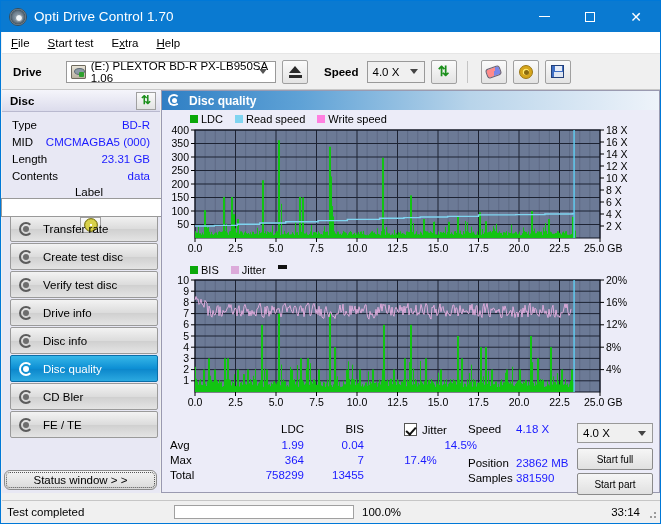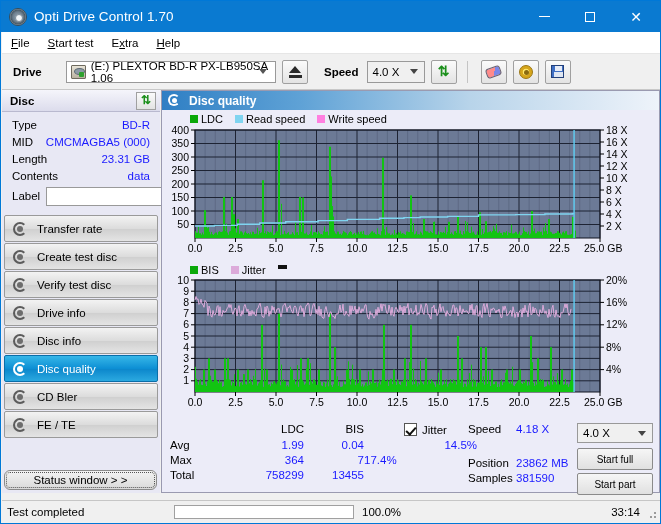--- a/index.html
+++ b/index.html
@@ -147,36 +147,36 @@
   #disc-refresh {
     width: 20px; height: 18px; background: linear-gradient(#fbfbfb,#e3e3e3);
     border: 1px solid #a0a0a0; display:flex;align-items:center;justify-content:center;
   }
   .disc-row {
     display: flex; justify-content: space-between; align-items: center;
     padding: 1px 10px 1px 10px; font-size: 11.5px; height: 17px;
   }
   .disc-row .k { color: #000; }
   .disc-row .v { color: #1a1aff; }
-  #label-row { padding: 2px 4px 2px 10px; height: 24px; }
+  #label-row { padding: 2px 4px 2px 20px; height: 24px; flex-direction: column; }
   #label-input {
     flex: 1; height: 19px; background: #fff; border: 1px solid #999; margin-left: 6px;
   }
   #label-btn {
     width: 21px; height: 21px; background: linear-gradient(#fbfbfb,#e3e3e3);
     border: 1px solid #a0a0a0; margin-left: 3px;
     display:flex;align-items:center;justify-content:center;
   }
   .icon-disc-y {
     width: 14px;height:14px;border-radius:50%;
     background: radial-gradient(circle,#fff 0 12%, #d8d14a 14% 64%, #b6ae2f 66% 100%);
     border:1px solid #7f7a1e;
   }
 
-  #navlist { margin-top: 7px; }
+  #navlist { margin-top: 7px; padding-left: 6px; }
   .nav-btn {
     height: 27px; margin: 0 2px 1px 2px;
     background: linear-gradient(#f3f3f3, #dcdcdc 50%, #cfcfcf 51%, #e4e4e4);
     border: 1px solid #9a9a9a; border-radius: 2px;
     display: flex; align-items: center; font-size: 11.5px; color: #000;
   }
   .nav-btn.sel {
     background: linear-gradient(#37b7e8, #0d8fd4 50%, #0b86cb 51%, #2ba9e0);
     border-color: #0a6ea8; color: #fff;
   }
@@ -1565,21 +1565,21 @@
         <div style="display:flex;margin-top:3px">
           <span class="st-hdr" style="width:62px">Avg</span>
           <span class="st-v" style="width:72px;text-align:right">1.99</span>
           <span class="st-v" style="width:60px;text-align:right">0.04</span>
           <span class="st-v" style="width:113px;text-align:right">14.5%</span>
         </div>
         <div style="display:flex;margin-top:3px">
           <span class="st-hdr" style="width:62px">Max</span>
           <span class="st-v" style="width:72px;text-align:right">364</span>
           <span class="st-v" style="width:60px;text-align:right">7</span>
-          <span class="st-v" style="width:113px;text-align:left">17.4%</span>
+          <span class="st-v" style="width:113px;text-align:center">17.4%</span>
         </div>
         <div style="display:flex;margin-top:3px">
           <span class="st-hdr" style="width:62px">Total</span>
           <span class="st-v" style="width:72px;text-align:right">758299</span>
           <span class="st-v" style="width:60px;text-align:right">13455</span>
         </div>
       </div>
 
       <div style="position:absolute;left:306px;top:2px;width:110px">
         <div style="display:flex;margin-top:0px">

